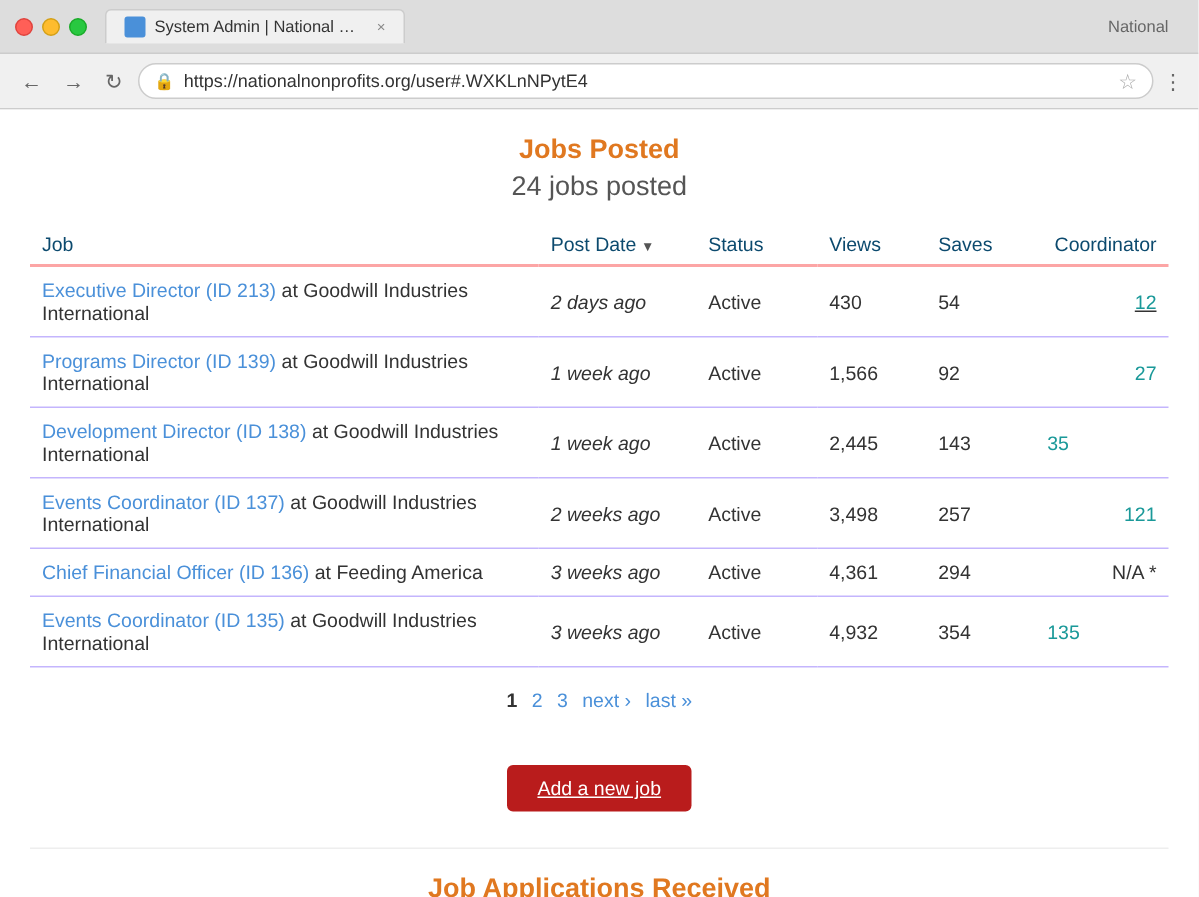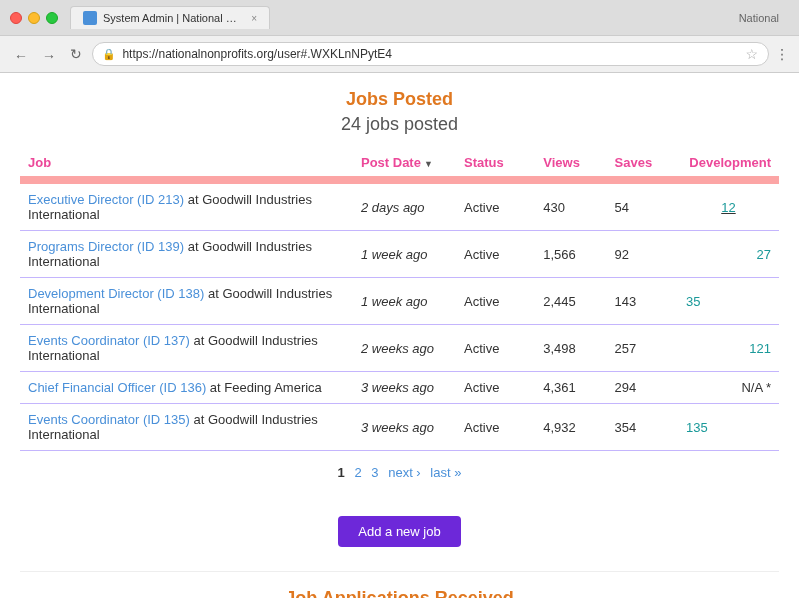--- a/index.html
+++ b/index.html
@@ -140,24 +140,24 @@
     }
 
     
     .jobs-table {
       width: 100%;
       border-collapse: collapse;
       font-size: 13px;
     }
     .jobs-table th {
       text-align: left;
-      font-weight: 700;
+      font-weight: 400;
       padding: 6px 8px;
-      border-bottom: 8px solid #fca5a5;
-      color: #ec4899;
+      border-bottom: 2px solid #fca5a5;
+      color: #0c4a6e;
       white-space: nowrap;
     }
     .jobs-table th.sortable::after {
       content: '▼';
       font-size: 9px;
       margin-left: 3px;
       color: #555;
     }
     .jobs-table td {
       padding: 8px 8px;
@@ -189,28 +189,29 @@
       font-weight: bold;
       margin: 0 3px;
     }
 
     
     .add-job-section {
       text-align: center;
       padding: 10px 0 24px;
     }
     .btn-orange {
-      background: #6d28d9;
+      background: #b91c1c;
       color: white;
       border: none;
       padding: 8px 20px;
       border-radius: 4px;
       cursor: pointer;
       font-size: 13px;
       font-weight: 500;
+      text-decoration: underline;
     }
 
     
     .divider { border-top: 1px solid #eee; margin: 0 20px; }
 
     
     .applications-section {
       padding: 16px 20px 11px;
     }
   </style>
@@ -253,34 +254,34 @@
     <div class="section-subtitle">24 jobs posted</div>
 
     <table class="jobs-table">
       <thead>
         <tr>
           <th class="col-job">Job</th>
           <th class="col-postdate sortable">Post Date</th>
           <th class="col-status">Status</th>
           <th class="col-views">Views</th>
           <th class="col-saves">Saves</th>
-          <th class="col-apps">Development</th>
+          <th class="col-apps">Coordinator</th>
         </tr>
       </thead>
       <tbody id="jobs-tbody">
           <tr>
     <td>
       <a href="#" class="link-blue">Executive Director (ID 213)</a>
       <span> at Goodwill Industries International</span>
     </td>
     <td><em>2 days ago</em></td>
     <td>Active</td>
     <td>430</td>
     <td>54</td>
-    <td style="text-align:center;text-decoration:underline;"><a href="#" class="link-teal">12</a></td>
+    <td style="text-align:right;text-decoration:underline;"><a href="#" class="link-teal">12</a></td>
   </tr>
           <tr>
     <td>
       <a href="#" class="link-blue">Programs Director (ID 139)</a>
       <span> at Goodwill Industries International</span>
     </td>
     <td><em>1 week ago</em></td>
     <td>Active</td>
     <td>1,566</td>
     <td>92</td>

